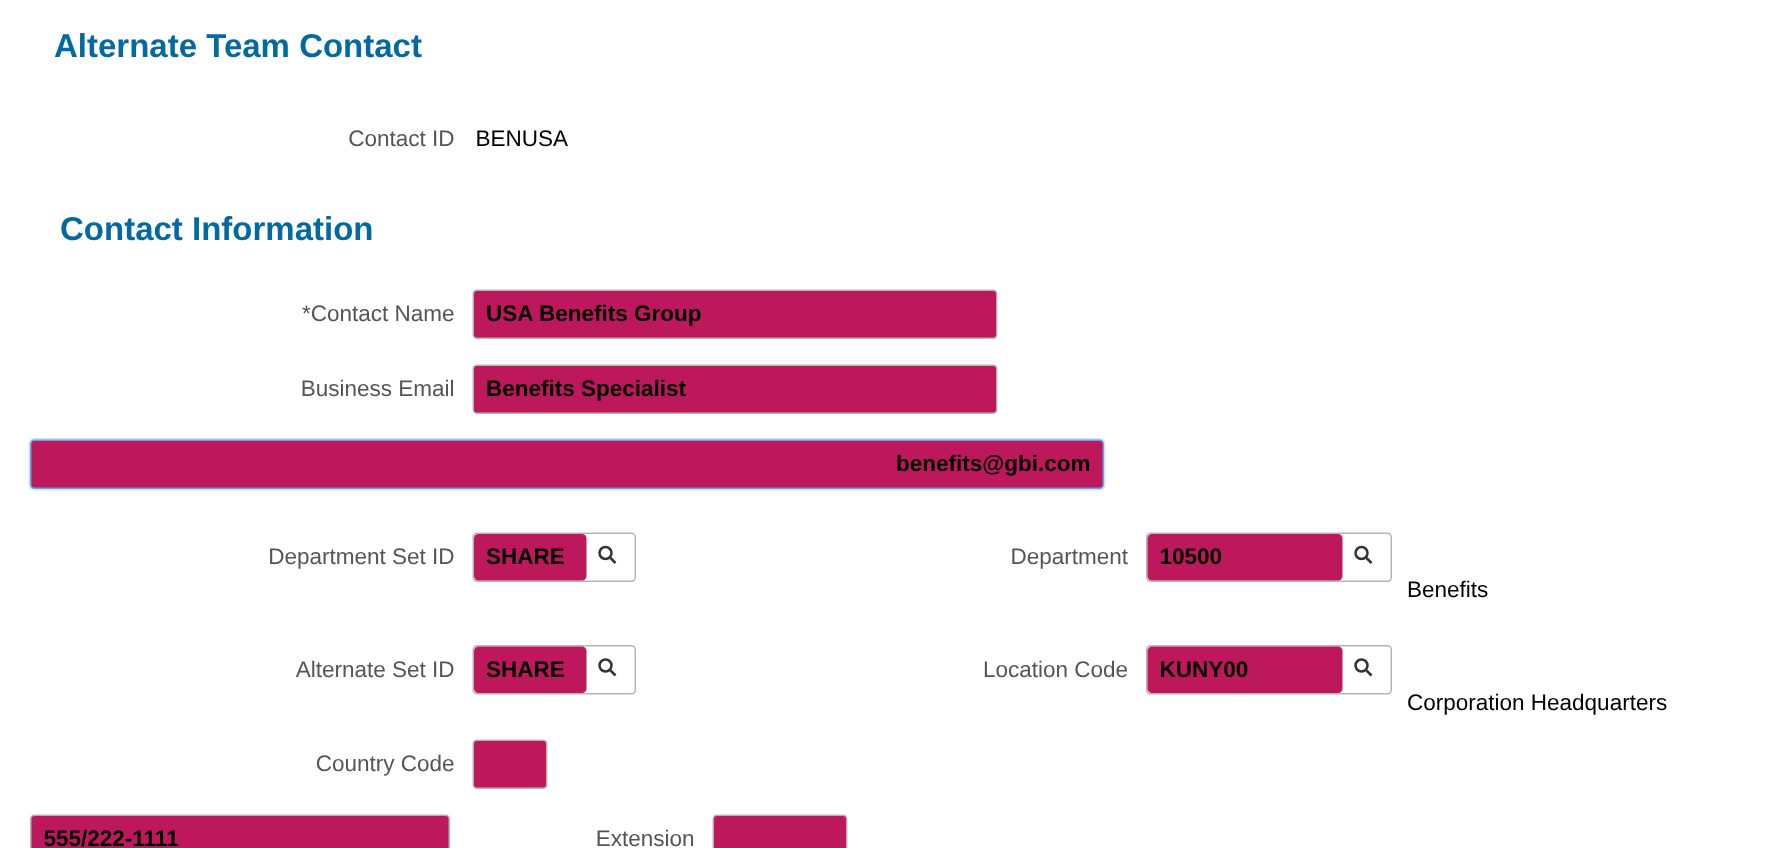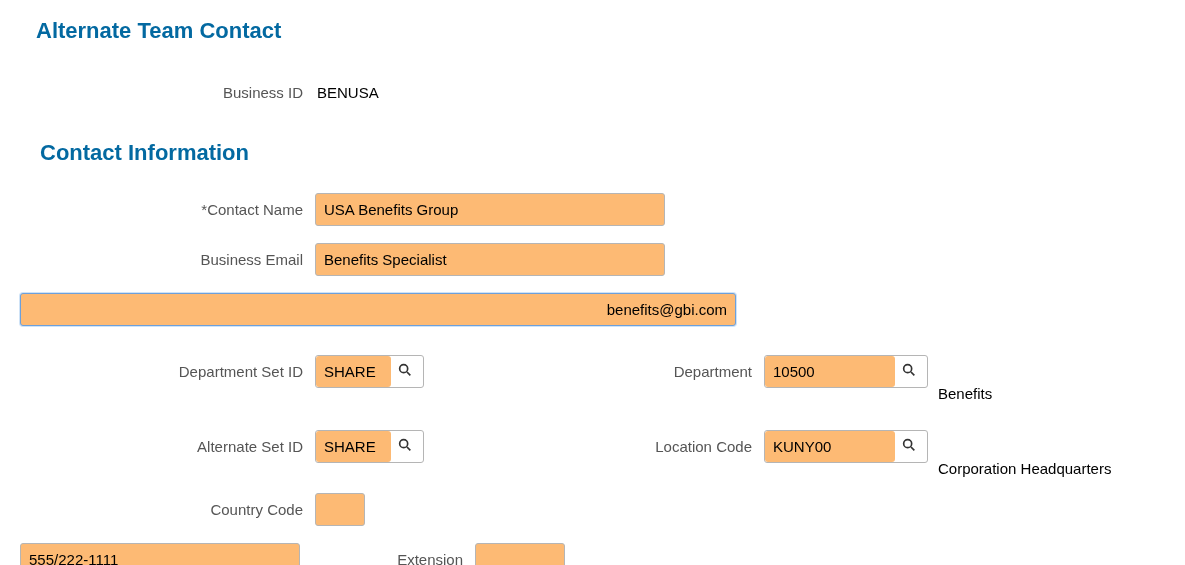--- a/index.html
+++ b/index.html
@@ -42,22 +42,23 @@
     color: #000;
     font-size: 15px;
     padding-left: 2px;
   }
   input[type=text] {
     font-family: Arial, Helvetica, sans-serif;
     font-size: 15px;
     padding: 7px 8px;
     border: 1px solid #b5b5b5;
     border-radius: 3px;
-    background: #fdba74;
+    background: #be185d;
     color: #000;
+    font-weight: bold;
   }
   .w-med { width: 350px; }
   .w-email { width: 716px; text-align: right; }
   .w-lookup-short { width: 75px; }
   .w-lookup-med { width: 130px; }
   .w-phone { width: 280px; }
   .w-tiny { width: 50px; }
   .w-ext { width: 90px; }
   .lookup-wrap {
     position: relative;
@@ -98,21 +99,21 @@
     border-color: #6ca0dc !important;
     box-shadow: 0 0 0 1px #cfe3f7;
   }
 </style>
 </head>
 <body>
 
 <h1 class="page-title">Alternate Team Contact</h1>
 
 <div class="form-row">
-  <div class="label">Business ID</div>
+  <div class="label">Contact ID</div>
   <div class="static-value">BENUSA</div>
 </div>
 
 <div class="section-title">Contact Information</div>
 
 <div class="form-row">
   <div class="label req">Contact Name</div>
   <input type="text" class="w-med" value="USA Benefits Group" style="">
 </div>
 

